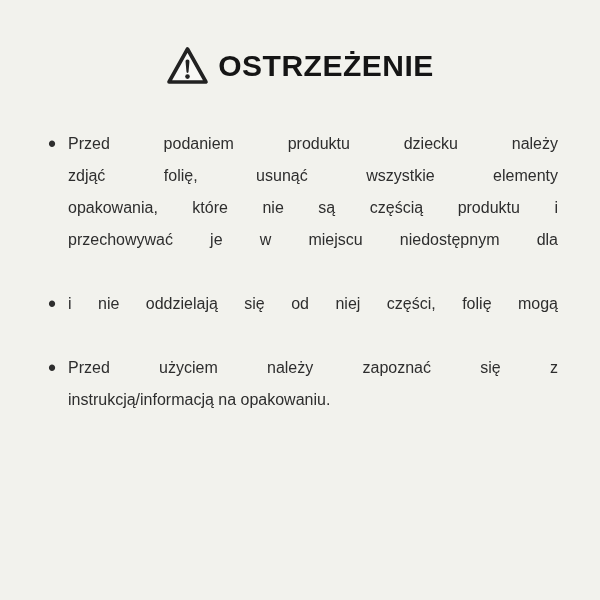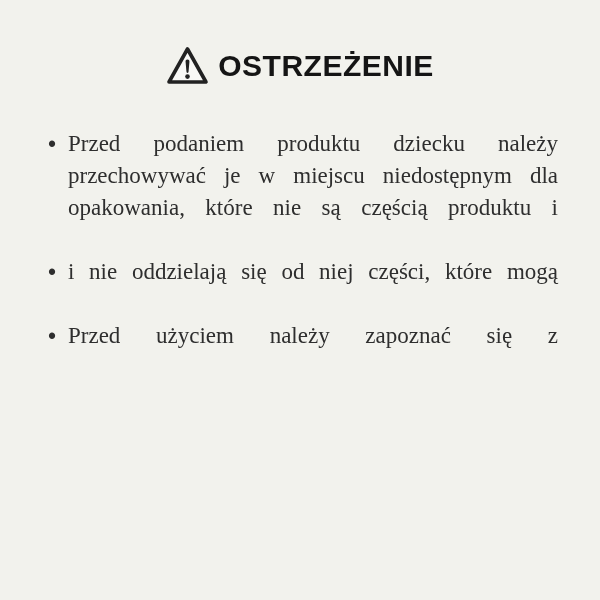--- a/index.html
+++ b/index.html
@@ -53,24 +53,23 @@
     width: 20px;
     font-size: 23px;
     line-height: 32px;
     color: #2E2E2E;
   }
   .warning-item-lines {
     flex: 1 1 auto;
     min-width: 0;
   }
   .warning-line {
-    font-size: 23px;
+    font-size: 16px;
     line-height: 32px;
     white-space: nowrap;
-    font-family: Liberation Serif, serif;
   }
   .warning-line.full {
     white-space: normal;
     text-align: justify;
     text-align-last: justify;
   }
 </style>
 </head>
 <body>
 
@@ -84,33 +83,35 @@
     </svg>
     <div class="warning-title">OSTRZEŻENIE</div>
   </div>
 
   <div class="warning-list">
 
     <div class="warning-item">
       <div class="bullet-marker">•</div>
       <div class="warning-item-lines">
         <div class="warning-line full">Przed podaniem produktu dziecku należy</div>
+        <div class="warning-line full">zdjąć folię, usunąć wszystkie elementy</div>
+        <div class="warning-line full">opakowania, które nie są częścią produktu i</div>
         <div class="warning-line full">przechowywać je w miejscu niedostępnym dla</div>
-        <div class="warning-line full">opakowania, które nie są częścią produktu i</div>
       </div>
     </div>
 
     <div class="warning-item">
       <div class="bullet-marker">•</div>
       <div class="warning-item-lines">
-        <div class="warning-line full">i nie oddzielają się od niej części, które mogą</div>
+        <div class="warning-line full">i nie oddzielają się od niej części, folię mogą</div>
       </div>
     </div>
 
     <div class="warning-item">
       <div class="bullet-marker">•</div>
       <div class="warning-item-lines">
         <div class="warning-line full">Przed użyciem należy zapoznać się z</div>
+        <div class="warning-line">instrukcją/informacją na opakowaniu.</div>
       </div>
     </div>
 
   </div>
 </div>
 
 </body></html>

